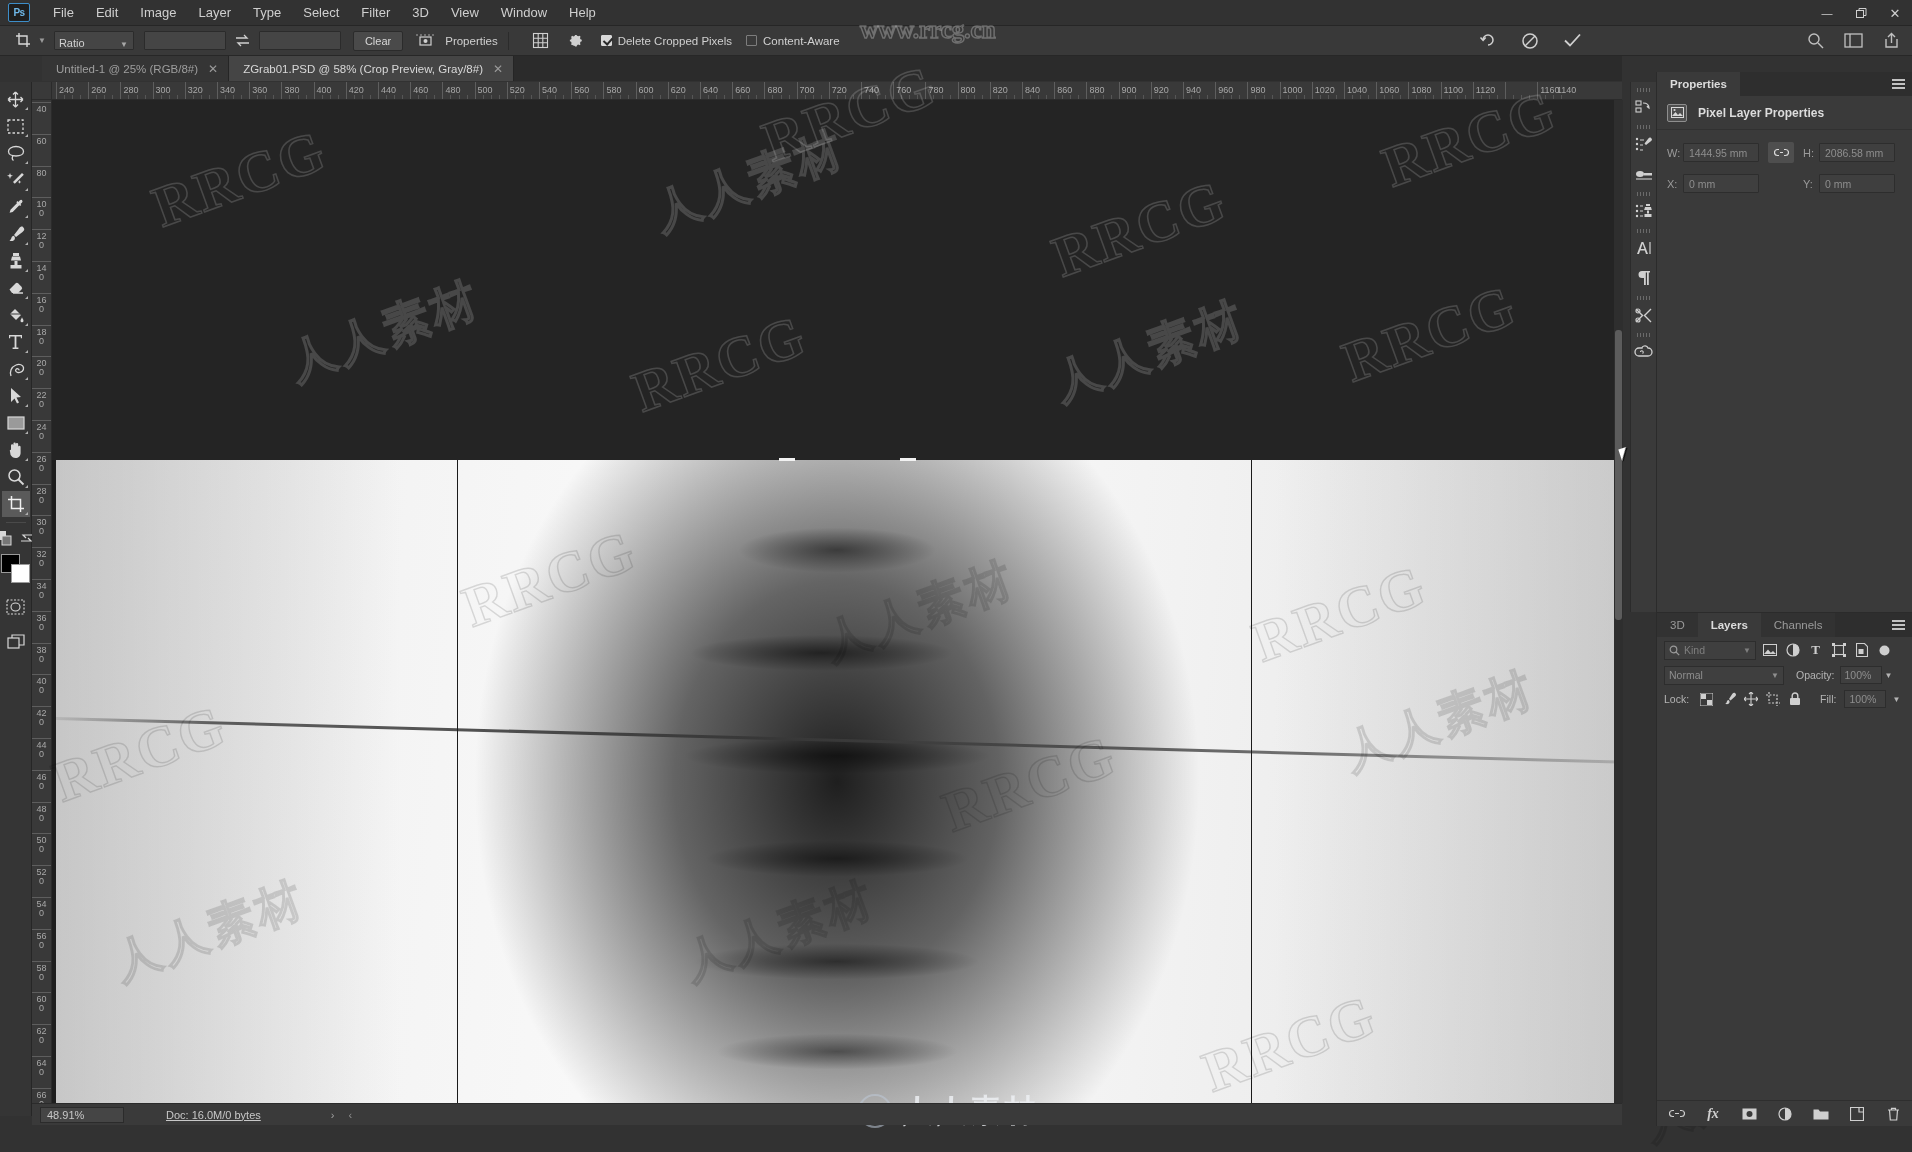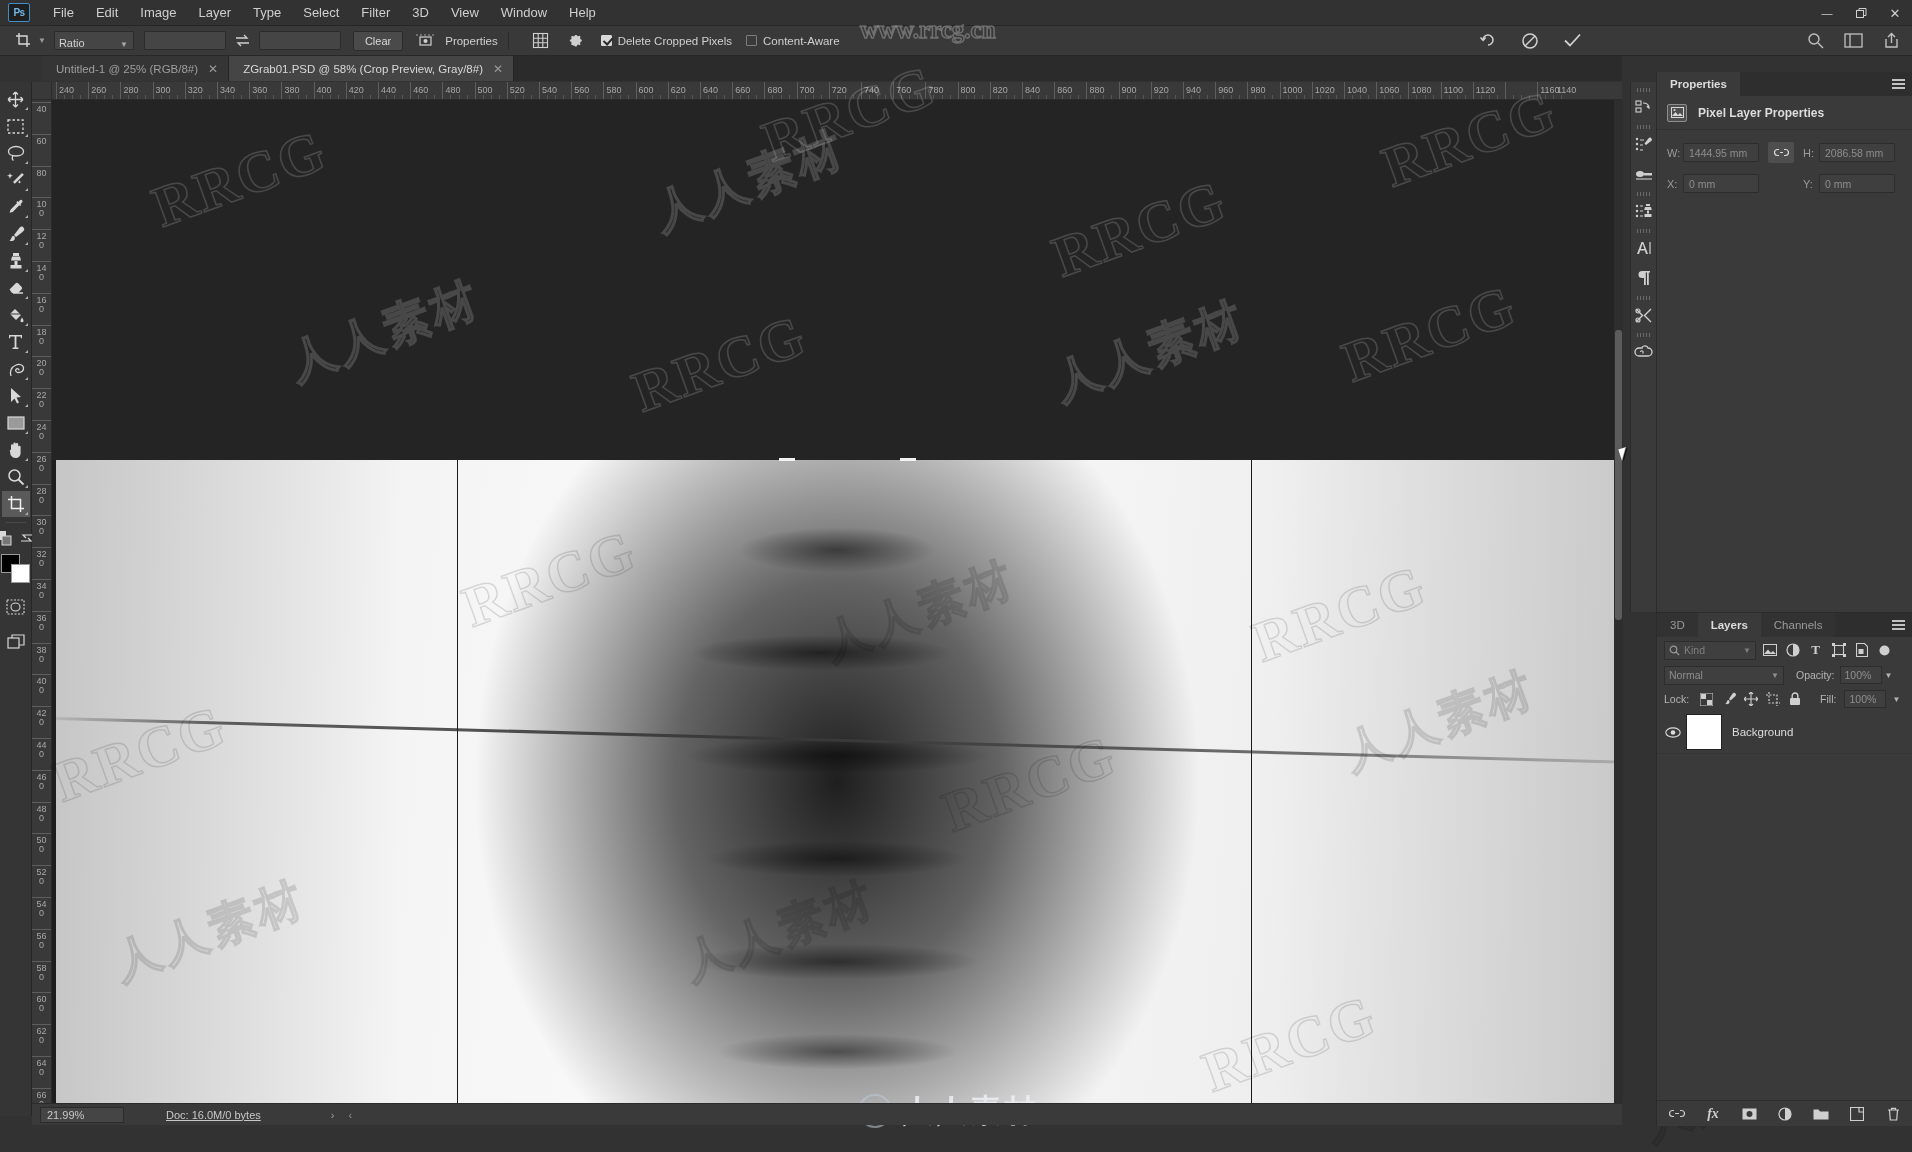--- a/index.html
+++ b/index.html
@@ -986,21 +986,21 @@
   <div class="wm cjk dark" style="left:1640px;top:1060px">人人素材</div>
 
   <div class="wm-center">
     <div class="logo">M</div>
     <div class="txt">人人素材</div>
   </div>
 
   <div class="cursor-arrow"></div>
 
   <div class="statusbar">
-    <div class="st-zoom">21.99%</div>
+    <div class="st-zoom">48.91%</div>
     <div class="st-doc">Doc: 16.0M/0 bytes</div>
     <div class="st-arrow">›</div>
     <div class="st-arrow2">‹</div>
   </div>
 
 
   <div class="rail">
     <div class="rail-grip"></div>
     <div class="rail-item">
       <svg width="17" height="17" viewBox="0 0 17 17">
@@ -1197,30 +1197,20 @@
         <svg width="12" height="14" viewBox="0 0 12 14">
             <rect x="1" y="6" width="10" height="7" rx="1" fill="#cfcfcf"></rect>
             <path d="M3.2 6V3.8a2.8 2.8 0 015.6 0V6" fill="none" stroke="#cfcfcf" stroke-width="1.4"></path>
           </svg>
       </span>
       <span class="fill-label">Fill:</span>
       <span class="op-box">100%</span>
       <span class="op-cv">▼</span>
     </div>
 
-    <div class="layer-row">
-      <span class="eye">
-        <svg width="16" height="11" viewBox="0 0 16 11">
-            <ellipse cx="8" cy="5.5" rx="7.2" ry="4.6" fill="none" stroke="#dcdcdc" stroke-width="1.1"></ellipse>
-            <circle cx="8" cy="5.5" r="2.3" fill="#dcdcdc"></circle>
-          </svg>
-      </span>
-      <span class="layer-thumb" style="background:#fff"></span>
-      <span class="layer-name">Background</span>
-    </div>
 
     <div class="lay-bottom">
       <span class="lb-ic">
         <svg width="16" height="9" viewBox="0 0 16 9">
             <path d="M6 4.5h4M5 1.5H3.5a3 3 0 000 6H5M11 1.5h1.5a3 3 0 010 6H11" fill="none" stroke="#cfcfcf" stroke-width="1.2"></path>
           </svg>
       </span>
       <span class="lb-ic" style="font-family:'Liberation Serif',serif;font-style:italic;font-weight:bold;font-size:14px">fx</span>
       <span class="lb-ic">
         <svg width="15" height="12" viewBox="0 0 15 12">

